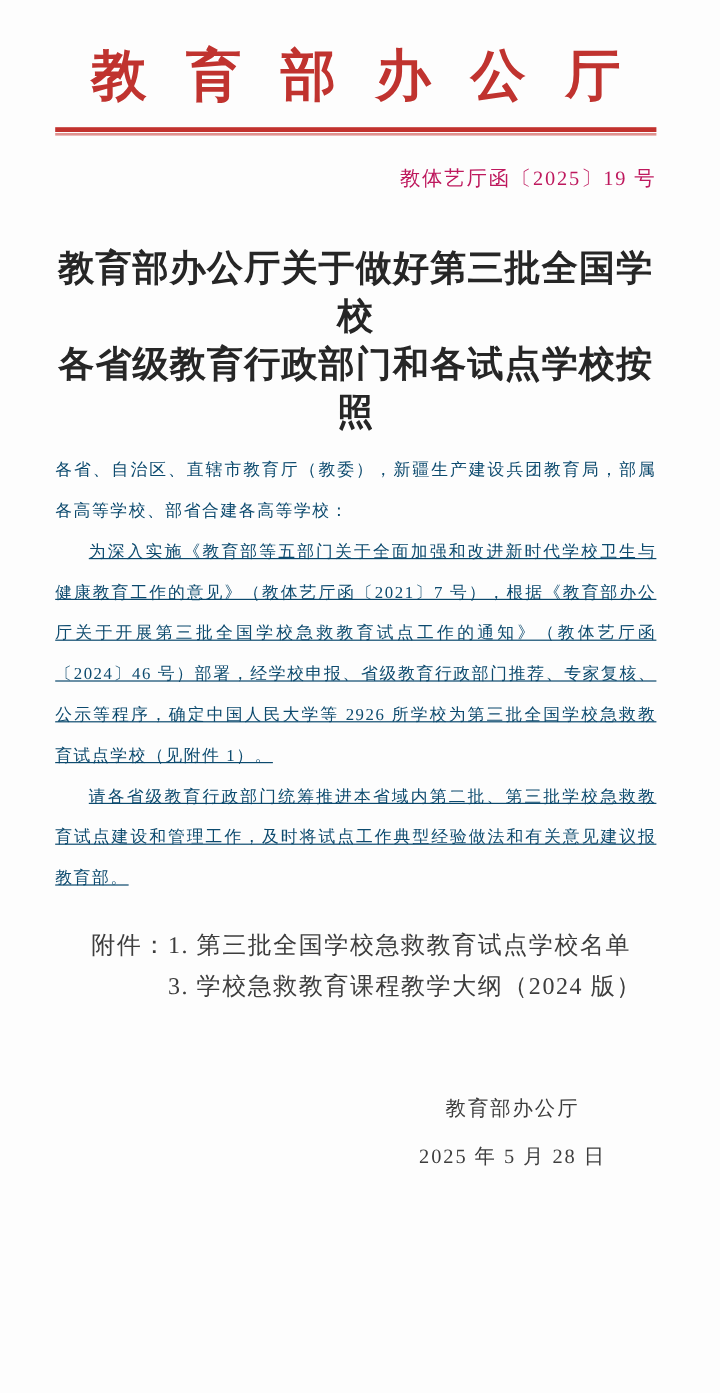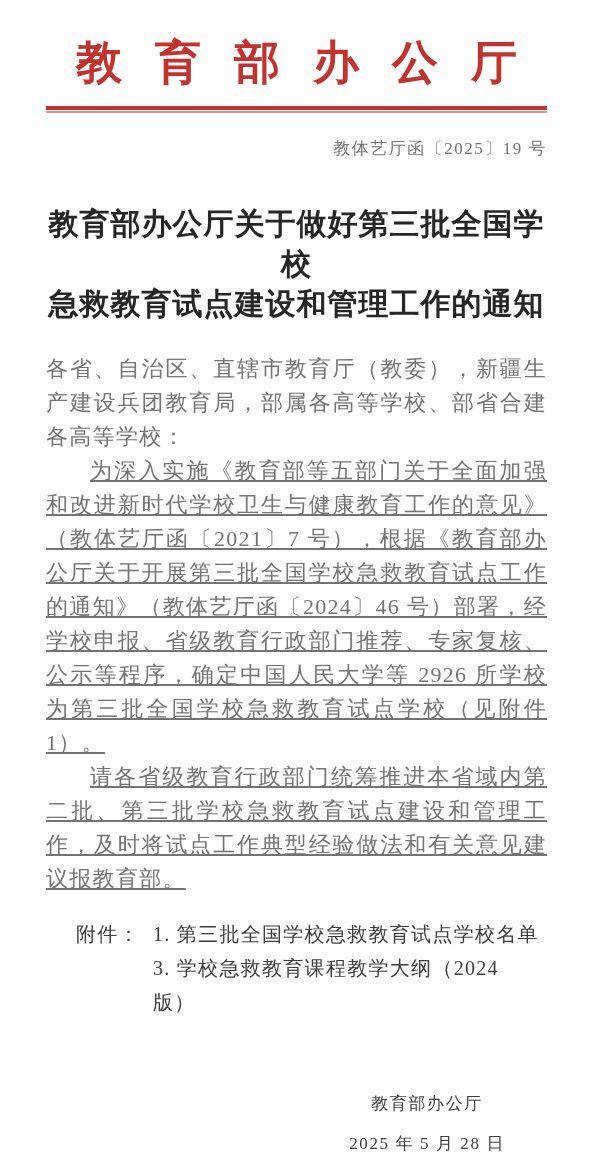--- a/index.html
+++ b/index.html
@@ -45,40 +45,40 @@
       #e0928f 74%,
       #e0928f 100%
     );
   }
   
   .doc-number {
     margin-top: 24px;
     text-align: right;
     font-size: 17px;
     letter-spacing: 1.5px;
-    color: #737373;
+    color: #be185d;
   }
   
   .notice-title {
     margin-top: 44px;
     text-align: center;
     font-size: 30px;
     font-weight: bold;
     color: #262626;
     line-height: 40px;
     letter-spacing: 1px;
   }
   
   .body-text {
-    margin-top: 28px;
-    font-size: 22px;
+    margin-top: 12px;
+    font-size: 14px;
     line-height: 34px;
     letter-spacing: 1.3px;
     text-align: justify;
-    color: #737373;
+    color: #0c4a6e;
   }
   .body-text p {
     margin: 0;
   }
   .body-text p.indent {
     text-indent: 2em;
     text-decoration: underline;
   }
   
   .attachments {
@@ -91,21 +91,20 @@
     letter-spacing: 1.3px;
     color: #3d3d3d;
   }
   .attachments .att-label {
     white-space: nowrap;
     flex: 0 0 auto;
   }
   .attachments .att-items {
     display: flex;
     flex-direction: column;
-    margin-left: 13px;
   }
   
   .signature-block {
     margin-top: 70px;
     margin-left: auto;
     margin-right: 42px;
     width: fit-content;
     text-align: center;
     font-size: 17px;
     letter-spacing: 1.6px;
@@ -127,21 +126,21 @@
   <div class="org-header">
     <span class="org-name">教育部办公厅</span>
   </div>
 
   <div class="header-divider"></div>
 
   <div class="doc-number">教体艺厅函〔2025〕19 号</div>
 
   <div class="notice-title">
     <div>教育部办公厅关于做好第三批全国学校</div>
-    <div>急救教育试点建设和管理工作的通知</div>
+    <div>各省级教育行政部门和各试点学校按照</div>
   </div>
 
   <div class="body-text">
     <p>各省、自治区、直辖市教育厅（教委），新疆生产建设兵团教育局，部属各高等学校、部省合建各高等学校：</p>
     <p class="indent">为深入实施《教育部等五部门关于全面加强和改进新时代学校卫生与健康教育工作的意见》（教体艺厅函〔2021〕7 号），根据《教育部办公厅关于开展第三批全国学校急救教育试点工作的通知》（教体艺厅函〔2024〕46 号）部署，经学校申报、省级教育行政部门推荐、专家复核、公示等程序，确定中国人民大学等 2926 所学校为第三批全国学校急救教育试点学校（见附件 1）。</p>
     <p class="indent">请各省级教育行政部门统筹推进本省域内第二批、第三批学校急救教育试点建设和管理工作，及时将试点工作典型经验做法和有关意见建议报教育部。</p>
   </div>
 
   <div class="attachments">
     <span class="att-label">附件：</span>

